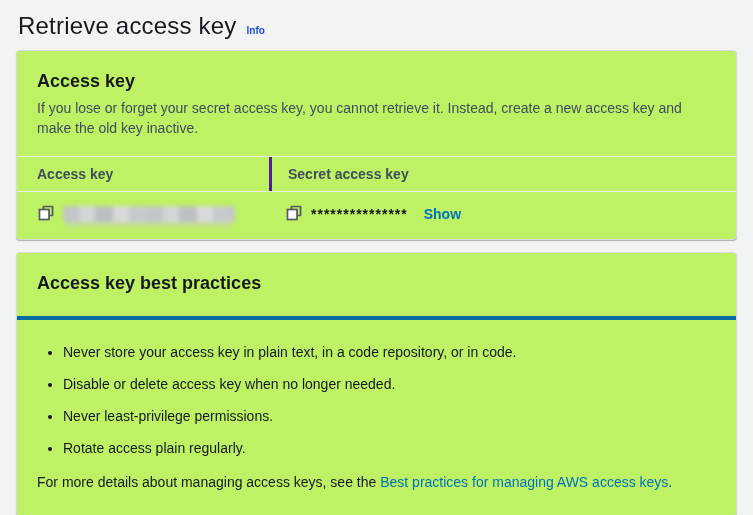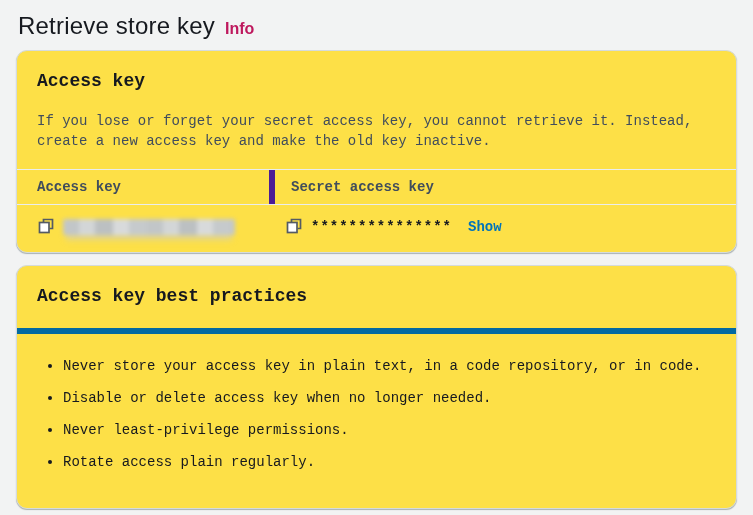--- a/index.html
+++ b/index.html
@@ -7,54 +7,53 @@
   body {
     font-family: "Liberation Sans", "DejaVu Sans", sans-serif;
     background: #f2f3f3;
     color: #16191f;
   }
   .page { padding: 10px 16px 0 16px; }
 
   
   .title-row { display: flex; align-items: baseline; gap: 10px; padding: 2px 0 10px 2px; }
   .page-title { font-size: 24px; font-weight: 500; color: #16191f; letter-spacing: 0.2px; }
-  .info-link { font-size: 16px; font-weight: 700; color: #be185d; text-decoration: none; cursor: pointer; }
+  .info-link { font-size: 10px; font-weight: 700; color: #1d4ed8; text-decoration: none; cursor: pointer; }
 
   
   .card {
-    background: #fde047;
+    background: #bef264;
     border: 1px solid #d5dbdb;
-    border-radius: 11px;
+    border-radius: 4px;
     box-shadow: 0 1px 1px 0 rgba(0,28,36,0.3);
-    font-family: Liberation Mono, monospace;
   }
   .card + .card { margin-top: 12px; }
   .card-header { padding: 20px 20px 18px 20px; }
   .card-header h2 { font-size: 18px; font-weight: 700; color: #16191f; }
   .card-desc {
-    margin-top: 20px;
+    margin-top: 6px;
     font-size: 14px;
     line-height: 20px;
     color: #414d5c;
     max-width: 690px;
   }
 
   
   .table-head {
     display: flex;
     border-top: 1px solid #eaeded;
     border-bottom: 1px solid #eaeded;
     padding: 0 20px;
     color: #414d5c;
     font-size: 14px;
     font-weight: 700;
   }
   .th { padding: 9px 0; }
   .th.col1 { width: 232px; }
-  .th.col2 { border-left: 6px solid #4c1d95; padding-left: 16px; flex: 1; }
+  .th.col2 { border-left: 3px solid #4c1d95; padding-left: 16px; flex: 1; }
   .table-row {
     display: flex;
     align-items: center;
     padding: 13px 20px 16px 20px;
     font-size: 14px;
   }
   .td.col1 { width: 232px; display: flex; align-items: center; gap: 8px; }
   .td.col2 { padding-left: 16px; flex: 1; display: flex; align-items: center; gap: 8px; }
 
   .copy-btn {
@@ -72,35 +71,35 @@
     box-shadow: 0 8px 4px -3px rgba(200,203,205,0.55);
   }
   .masked-secret { font-weight: 700; letter-spacing: 1px; color: #16191f; }
   .show-link {
     background: none; border: none; cursor: pointer;
     font-family: inherit; font-size: 14px; font-weight: 700;
     color: #0073bb; margin-left: 8px;
   }
 
   
-  .bp-header { padding: 20px 20px 22px 20px; border-bottom: 6px solid #0369a1; }
+  .bp-header { padding: 20px 20px 22px 20px; border-bottom: 4px solid #0369a1; }
   .bp-header h2 { font-size: 18px; font-weight: 700; color: #16191f; }
   .bp-body { padding: 22px 12px 24px 20px; font-size: 14px; line-height: 20px; }
   .bp-body ul { list-style: disc; padding-left: 26px; }
   .bp-body li { margin-bottom: 12px; color: #16191f; }
   .bp-footer { margin-top: 14px; color: #16191f; }
   .bp-footer a { color: #0073bb; text-decoration: none; cursor: pointer; }
 </style>
 </head>
 <body>
 
 <div class="page">
 
   <div class="title-row">
-    <h1 class="page-title">Retrieve store key</h1>
+    <h1 class="page-title">Retrieve access key</h1>
     <a class="info-link">Info</a>
   </div>
 
   <div class="card">
     <div class="card-header">
       <h2>Access key</h2>
       <p class="card-desc">If you lose or forget your secret access key, you cannot retrieve it. Instead, create a new access key and make the old key inactive.</p>
     </div>
 
     <div class="table-head">
@@ -139,16 +138,17 @@
     <div class="bp-header">
       <h2>Access key best practices</h2>
     </div>
     <div class="bp-body">
       <ul>
         <li>Never store your access key in plain text, in a code repository, or in code.</li>
         <li>Disable or delete access key when no longer needed.</li>
         <li>Never least-privilege permissions.</li>
         <li>Rotate access plain regularly.</li>
       </ul>
+      <p class="bp-footer"><span>For more details about managing access keys, see the </span><a>Best practices for managing AWS access keys</a><span>.</span></p>
     </div>
   </div>
 
 </div>
 
 </body></html>

